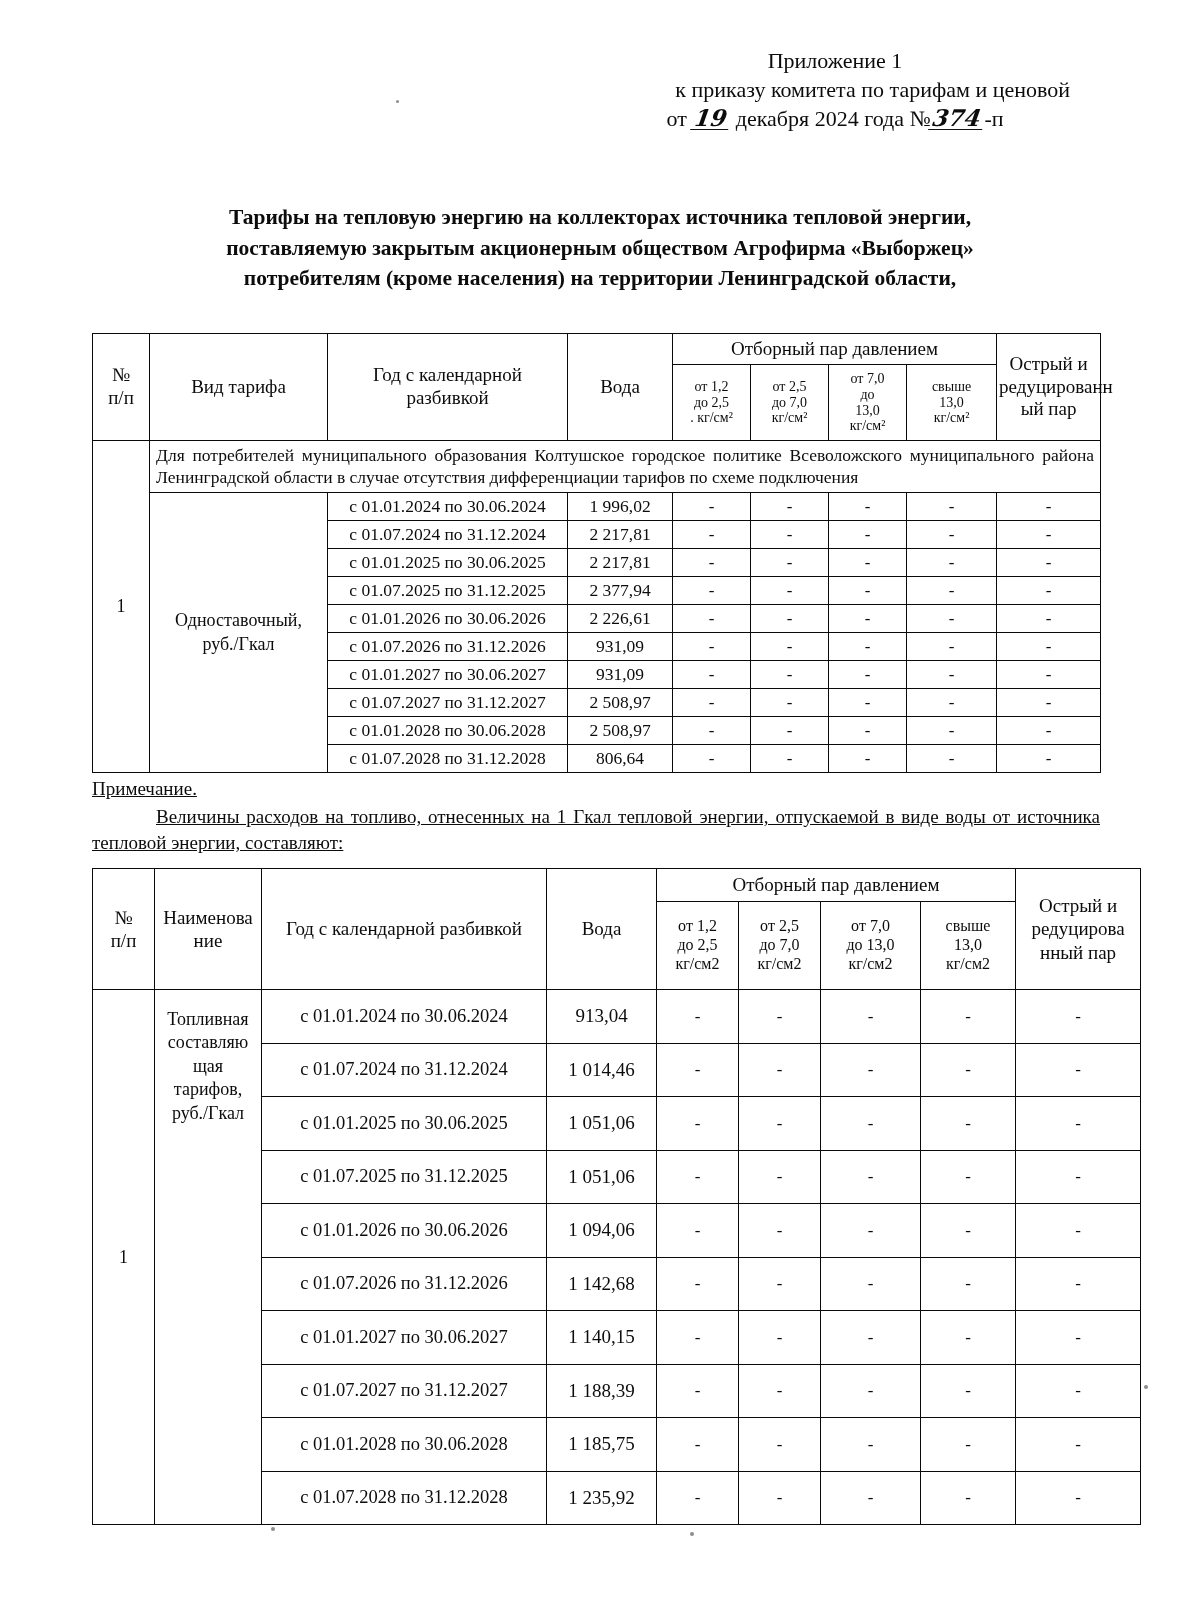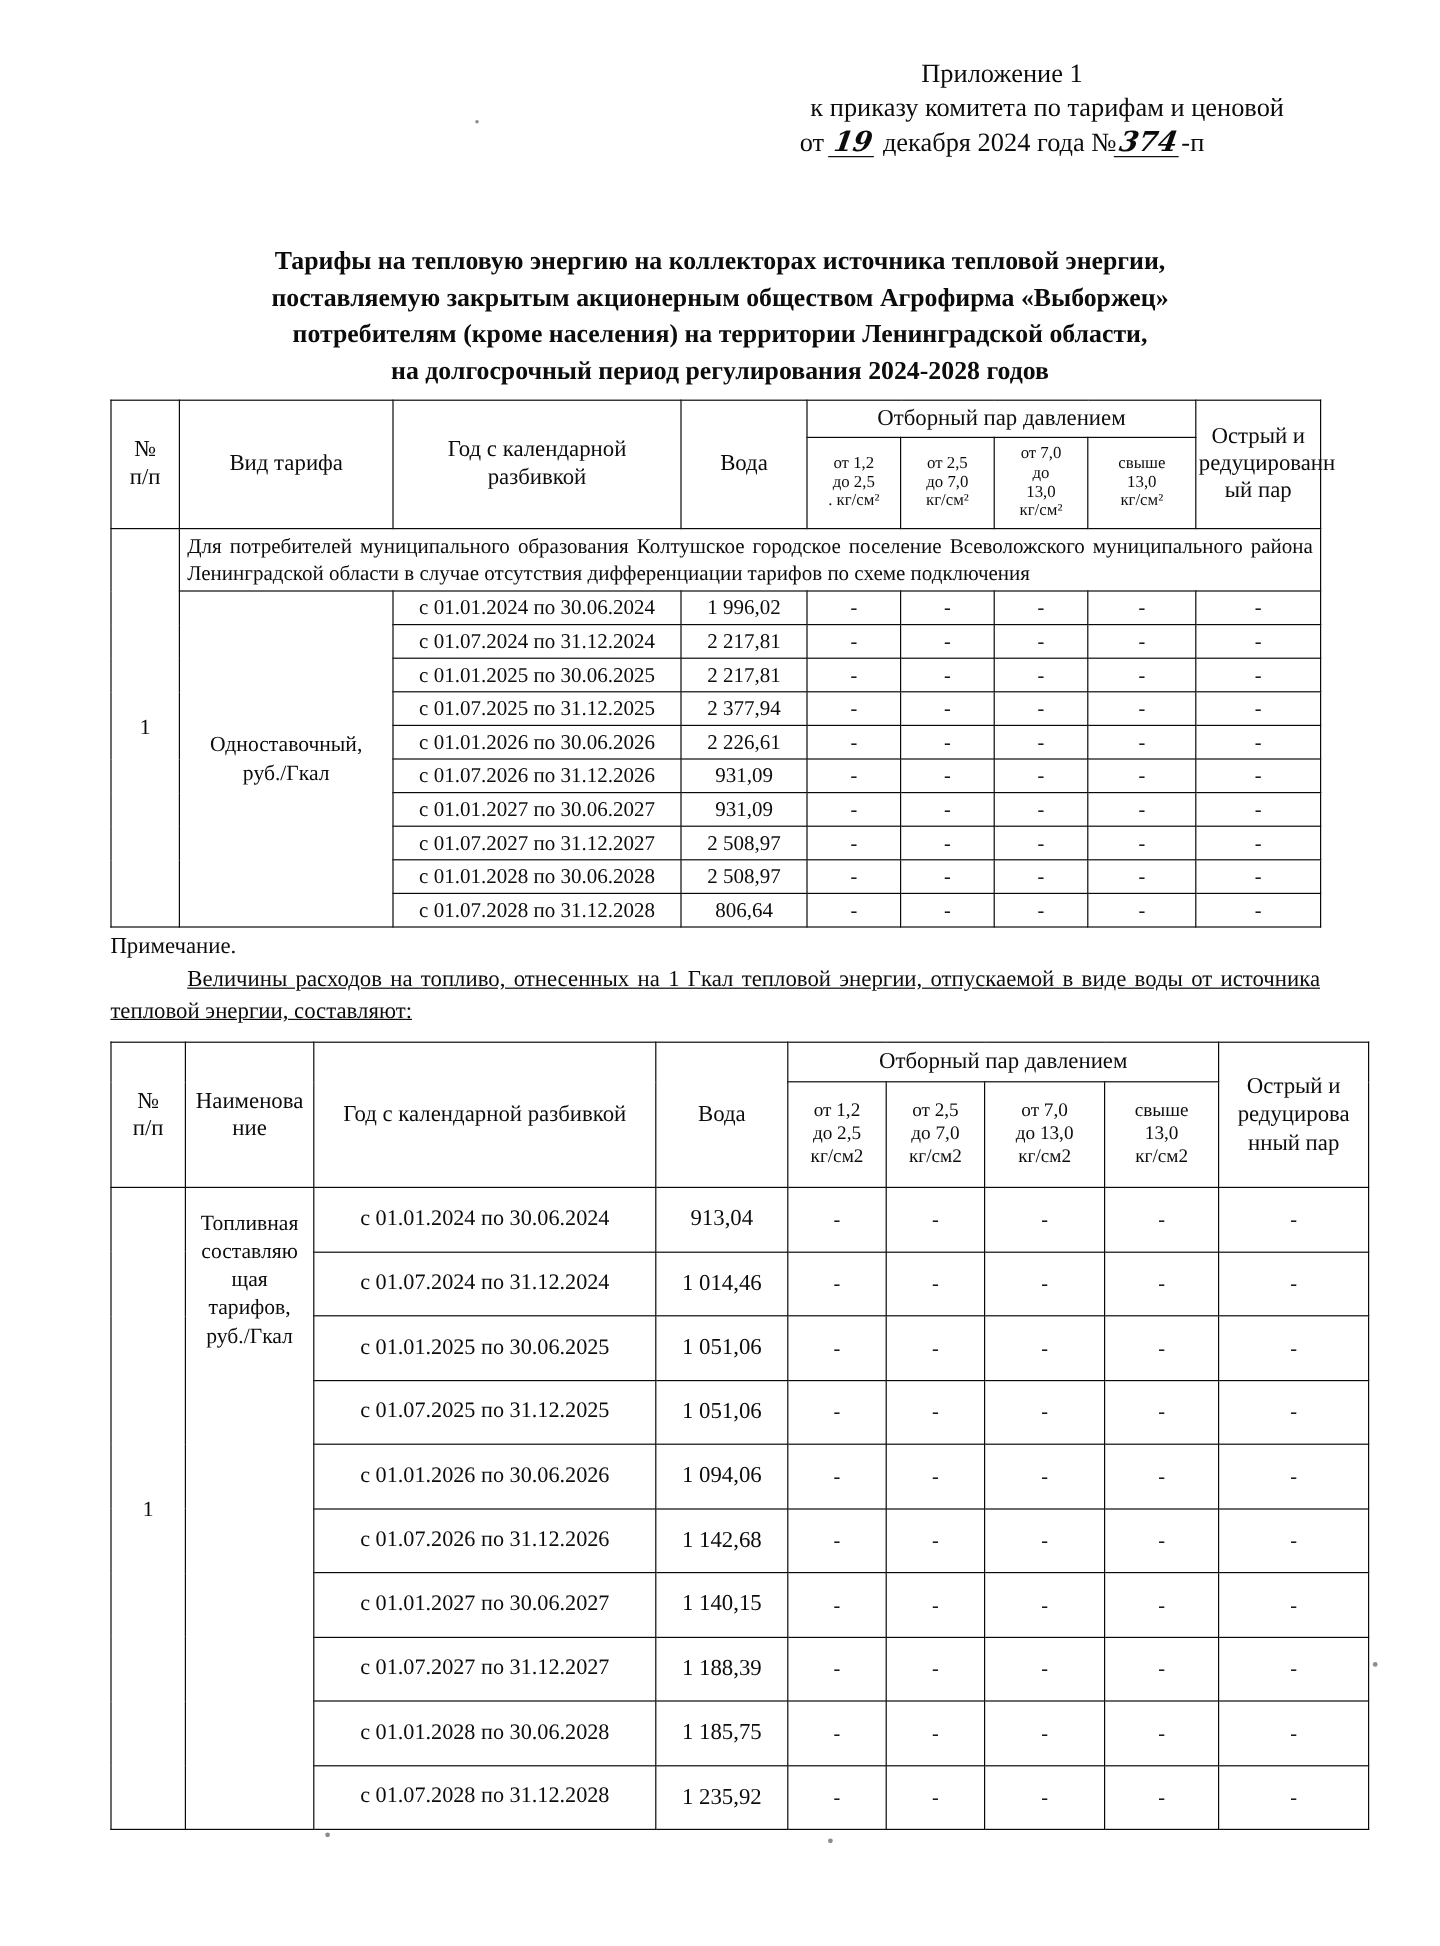--- a/index.html
+++ b/index.html
@@ -105,21 +105,21 @@
 
   
   .note {
     position: absolute;
     left: 92px;
     top: 776px;
     width: 1008px;
     font-size: 19px;
     line-height: 1.38;
   }
-  .note .note-title { margin-bottom: 2px; }
+  .note .note-title { margin-bottom: 2px; text-decoration: underline; }
   .note .note-body {
     text-align: justify;
     text-align-last: left;
     text-indent: 64px;
     text-decoration: underline;
   }
 
   
   .table2-wrap {
     position: absolute;
@@ -153,21 +153,20 @@
       <span>от</span>
       <span class="handwrite">19</span>
       <span>декабря 2024 года №</span><span class="handwrite">374</span><span>-п</span>
     </div>
   </div>
 
   <div class="doc-title">
     <div>Тарифы на тепловую энергию на коллекторах источника тепловой энергии,</div>
     <div>поставляемую закрытым акционерным обществом Агрофирма «Выборжец»</div>
     <div>потребителям (кроме населения) на территории Ленинградской области,</div>
-    <div>на долгосрочный период регулирования 2024-2028 годов</div>
   </div>
 
   <div class="table1-wrap">
     <table class="tariff t1">
       <colgroup>
         <col style="width:57px">
         <col style="width:178px">
         <col style="width:240px">
         <col style="width:105px">
         <col style="width:78px">
@@ -213,21 +212,21 @@
             <span>кг/см²</span>
           </td>
           <td class="small-head">
             <span>свыше</span><br>
             <span>13,0</span><br>
             <span>кг/см²</span>
           </td>
         </tr>
         <tr>
           <td rowspan="11" class="num-cell">1</td>
-          <td colspan="8" class="desc-cell">Для потребителей муниципального образования Колтушское городское поселение Всеволожского муниципального района Ленинградской области в случае отсутствия дифференциации тарифов по схеме подключения</td>
+          <td colspan="8" class="desc-cell">Для потребителей муниципального образования Колтушское городское политике Всеволожского муниципального района Ленинградской области в случае отсутствия дифференциации тарифов по схеме подключения</td>
         </tr>
         <tr class="row-data">
           <td rowspan="10" class="tariff-type">
             <span>Одноставочный,</span><br>
             <span>руб./Гкал</span>
           </td>
           <td class="date-cell">с 01.01.2024 по 30.06.2024</td>
           <td class="val-cell">1 996,02</td>
           <td class="dash">-</td>
           <td class="dash">-</td>

